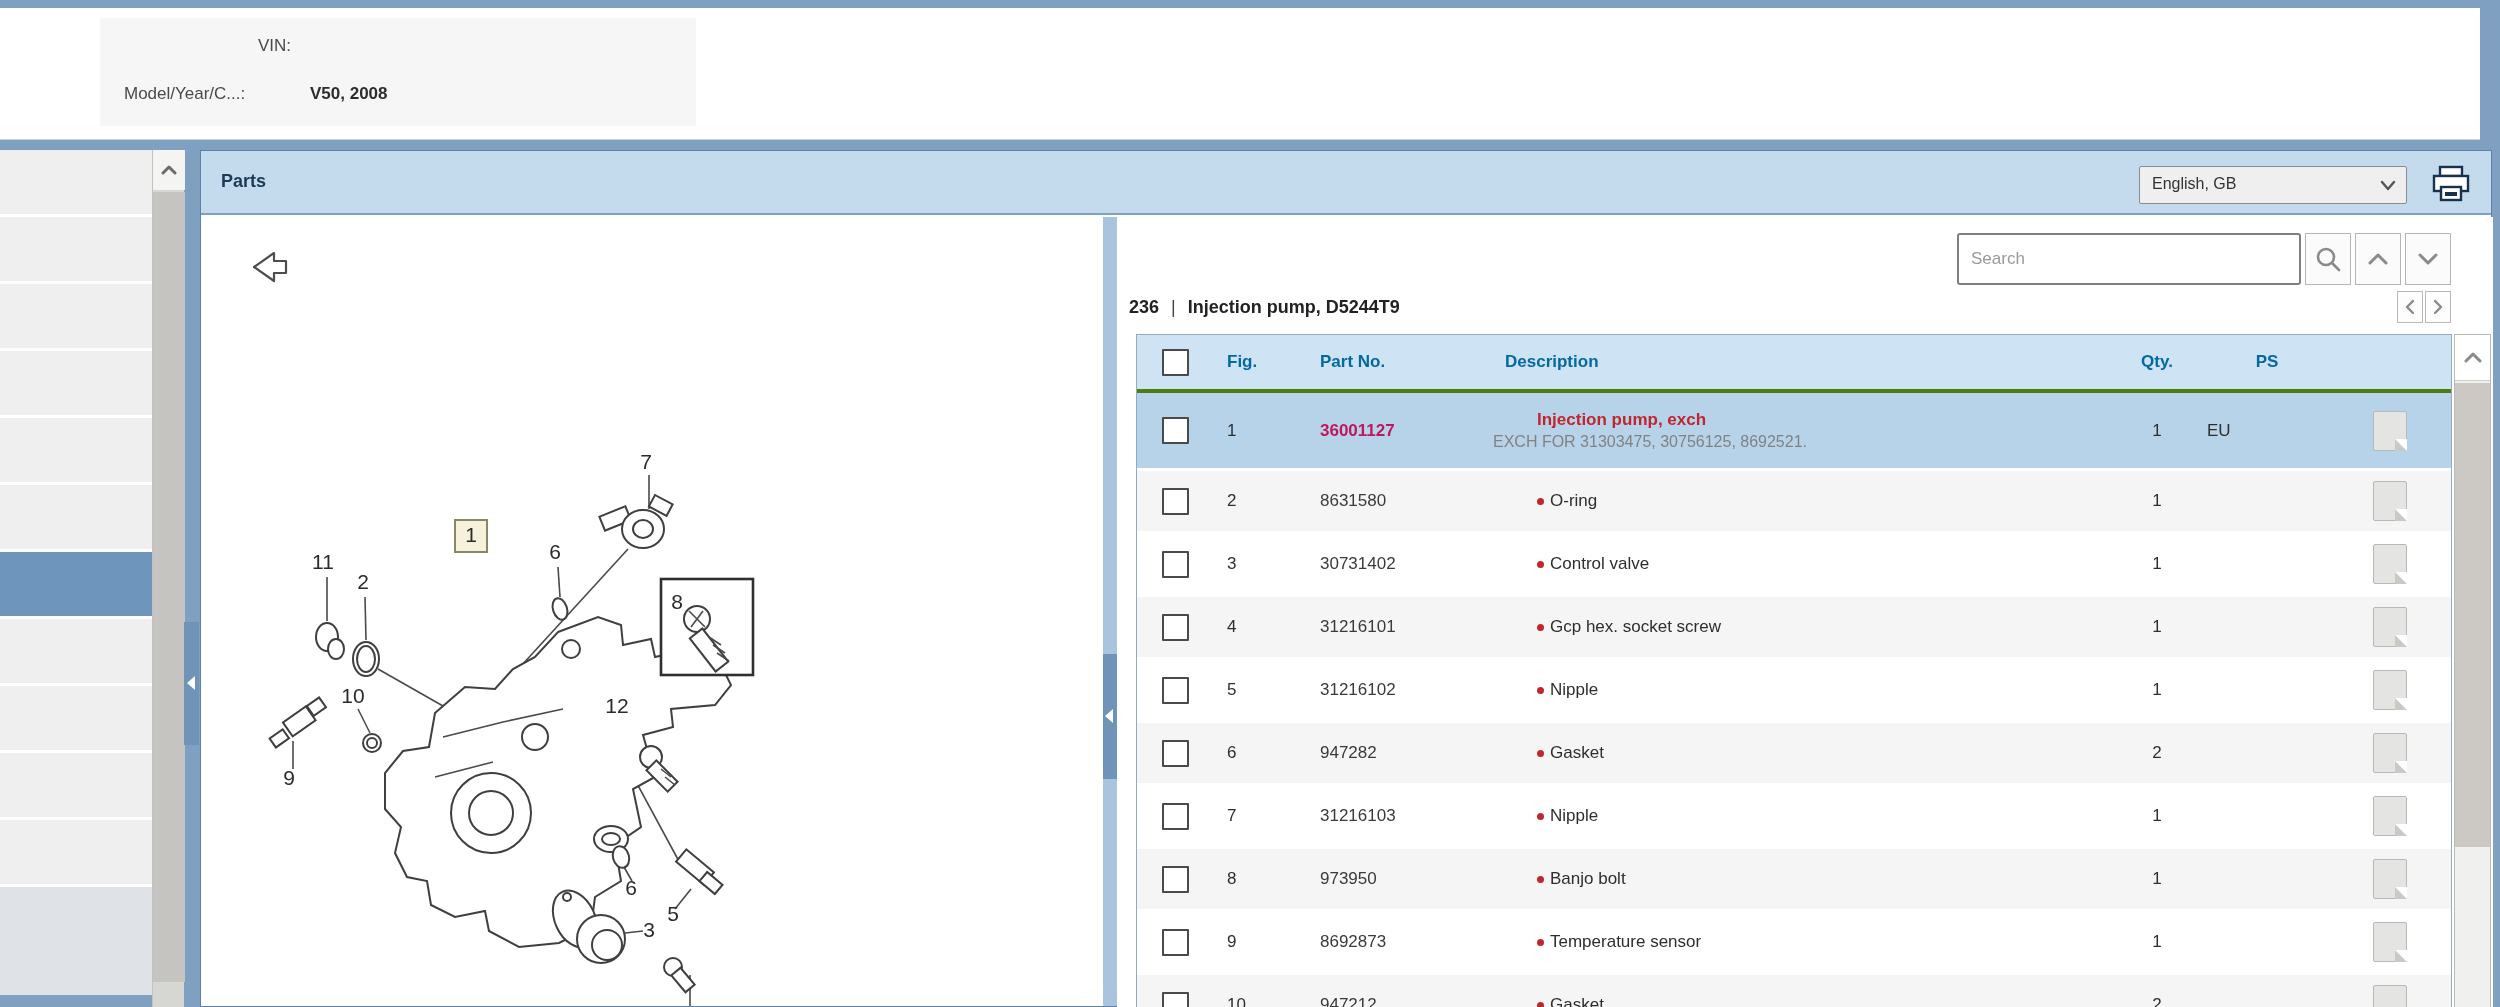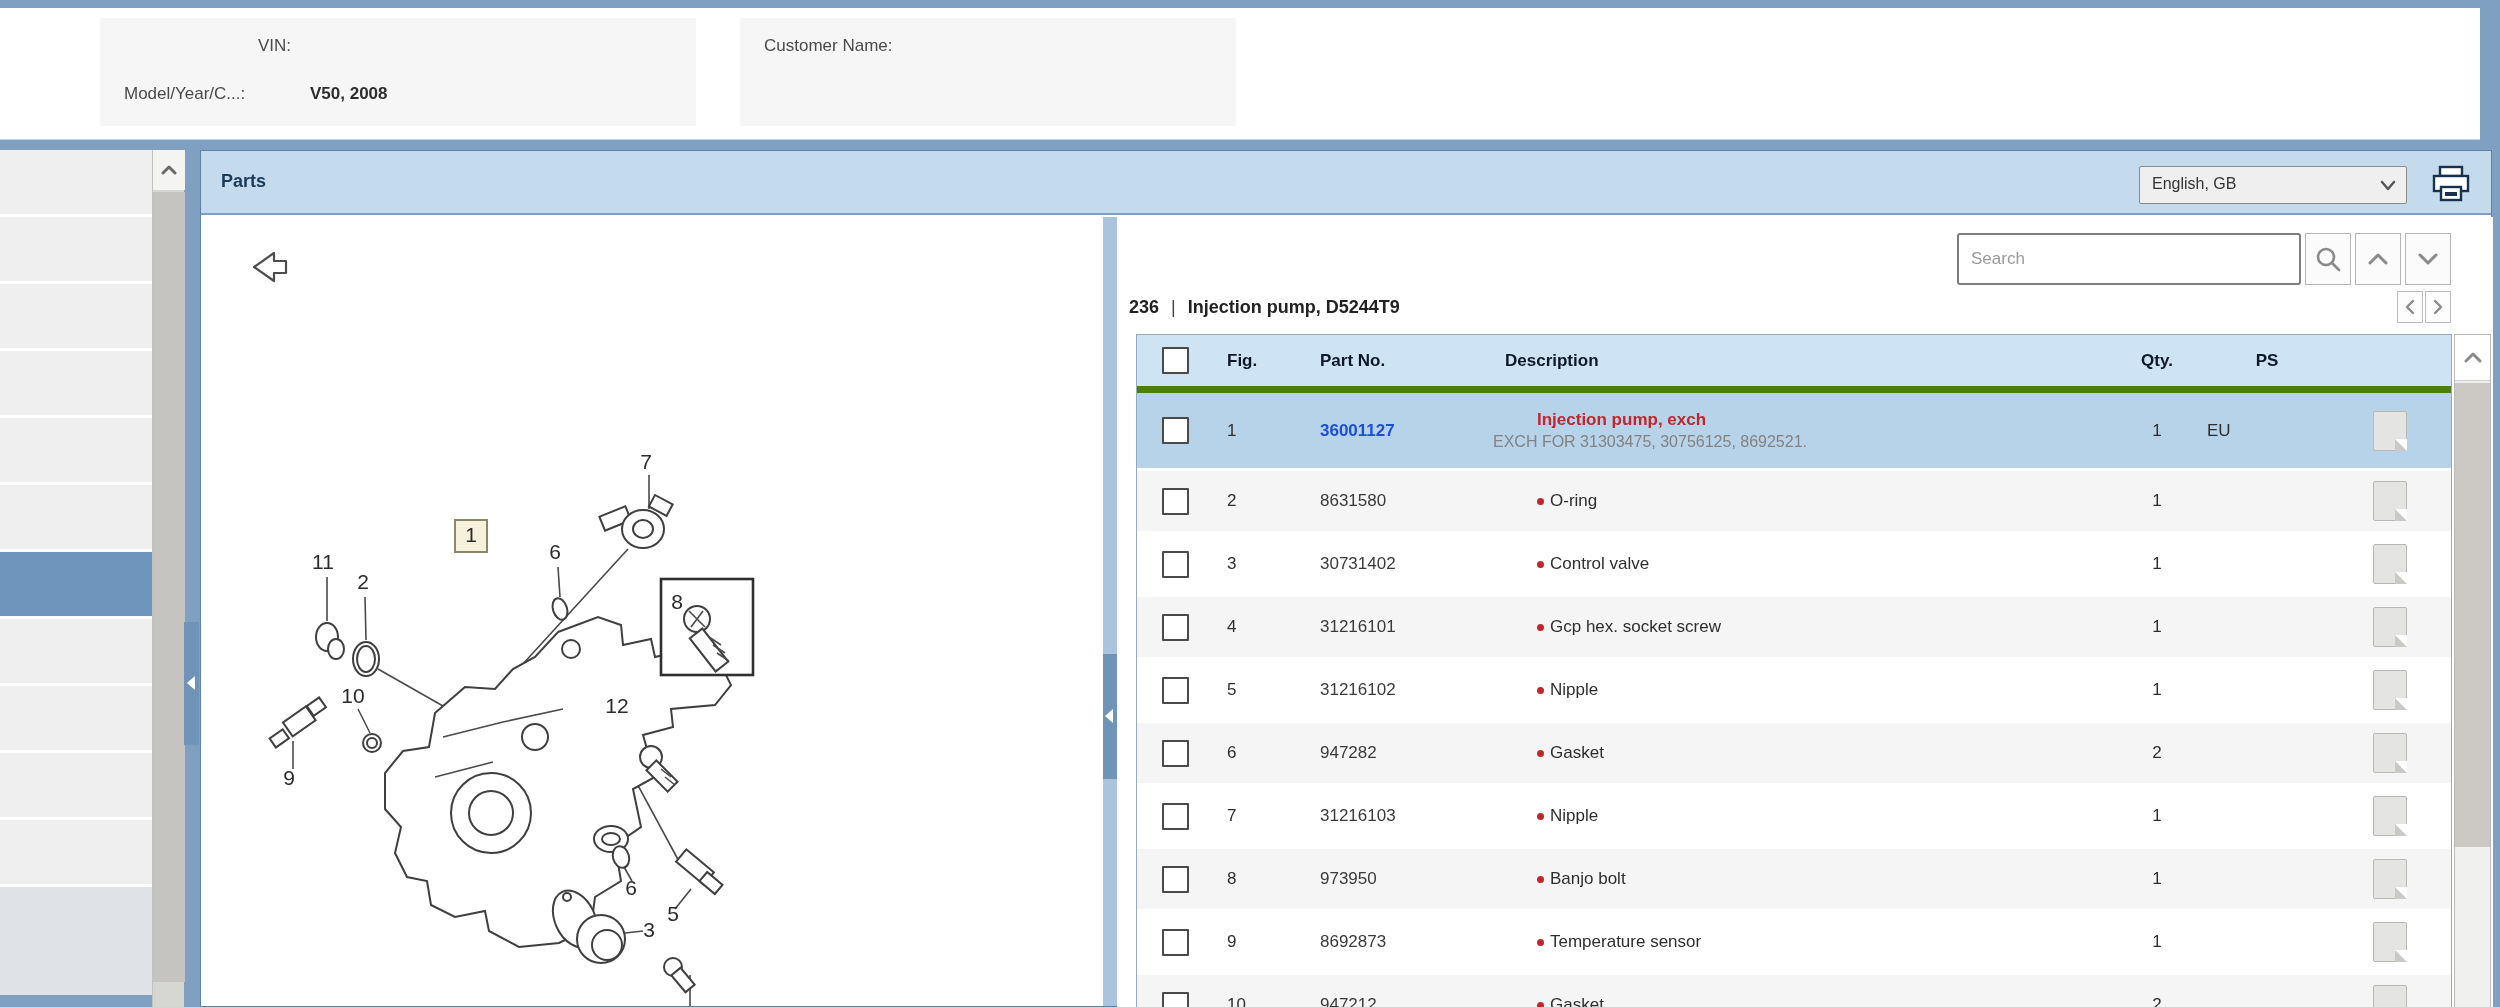--- a/index.html
+++ b/index.html
@@ -52,32 +52,32 @@
   .search-input { position:absolute; left:840px; top:16px; width:344px; height:52px; border:2px solid #7e7e7e; border-radius:3px; font-size:17px; padding-left:12px; color:#333; font-family:"Liberation Sans",sans-serif; }
   .search-input::placeholder { color:#9a9a9a; }
   .sq-btn { position:absolute; top:16px; width:46px; height:52px; background:#fbfbfb; border:1px solid #b5b5b5; display:flex; align-items:center; justify-content:center; }
   .pg-btn { position:absolute; top:74px; width:26px; height:32px; background:#fdfdfd; border:1px solid #bbbbbb; display:flex; align-items:center; justify-content:center; }
   .section-title { position:absolute; left:12px; top:80px; font-size:18px; font-weight:bold; color:#222222; }
   .section-title .sep { margin:0 12px; color:#444; font-weight:normal; }
 
   
   .ptable { position:absolute; left:19px; top:117px; width:1316px; height:674px; border:1px solid #93abc0; overflow:hidden; background:#fff; }
   .trow, .thead { display:grid; grid-template-columns:55px 85px 190px 640px 100px 120px 126px; align-items:center; }
-  .thead { height:58px; background:#cee3f3; border-bottom:7px solid #4d7c0f; font-weight:bold; color:#0f172a; font-size:17px; }
+  .thead { height:58px; background:#cee3f3; border-bottom:4px solid #4d7c0f; font-weight:bold; color:#0369a1; font-size:17px; }
   .thead .h-fig { padding-left:35px; }
   .thead .h-part { padding-left:43px; }
   .thead .h-desc { padding-left:38px; }
   .thead .h-qty, .thead .h-ps { text-align:center; }
   .trow { height:63px; border-bottom:3px solid #ffffff; background:#ffffff; font-size:17px; }
   .trow.gray { background:#f5f5f5; }
   .trow.selected { background:#b7d3ea; height:78px; }
   .checkbox { display:block; width:27px; height:27px; margin-left:25px; background:#ffffff; border:2px solid #4a4a4a; border-radius:1px; }
   .c-fig { padding-left:35px; color:#2e2e2e; }
   .c-part { padding-left:43px; color:#3a3a3a; }
-  .c-part.red { color:#1d4ed8; font-weight:bold; }
+  .c-part.red { color:#be185d; font-weight:bold; }
   .c-desc { padding-left:25px; }
   .d-main { display:flex; align-items:center; gap:6px;margin-left:45px; }
   .bullet { width:7px; height:7px; border-radius:50%; background:#c0272c; flex:0 0 auto; }
   .d-text { color:#2e2e2e; }
   .d-text.red { color:#c0272c; font-weight:bold; }
   .d-sub { color:#828282; font-size:16px; margin-top:3px; padding-left:1px; }
   .c-qty { text-align:center; color:#2e2e2e; }
   .c-ps { text-align:left; color:#2e2e2e; }
   .c-icon { display:flex; justify-content:center; }
   .docicon { position:relative; width:34px; height:40px; background:#e4e4e2; border:1px solid #b8b8b4; border-radius:2px; }
@@ -91,23 +91,20 @@
   .chev { stroke:#8a8a8a; stroke-width:3; fill:none; stroke-linecap:round; stroke-linejoin:round; }
 </style>
 </head>
 <body>
 
 <div class="top-header">
   <div class="hdr-panel a">
     <span class="hdr-label" style="left:158px; top:18px;">VIN:</span>
     <span class="hdr-label" style="left:24px; top:66px;">Model/Year/C...:</span>
     <span class="hdr-value" style="left:210px; top:66px;">V50, 2008</span>
-  </div>
-  <div class="hdr-panel b">
-    <span class="hdr-label" style="left:24px; top:18px;">Customer Name:</span>
   </div>
 </div>
 
 <div class="sidebar">
   <div>
       <div class="sb-row"></div>
       <div class="sb-row"></div>
       <div class="sb-row"></div>
       <div class="sb-row"></div>
       <div class="sb-row"></div>

